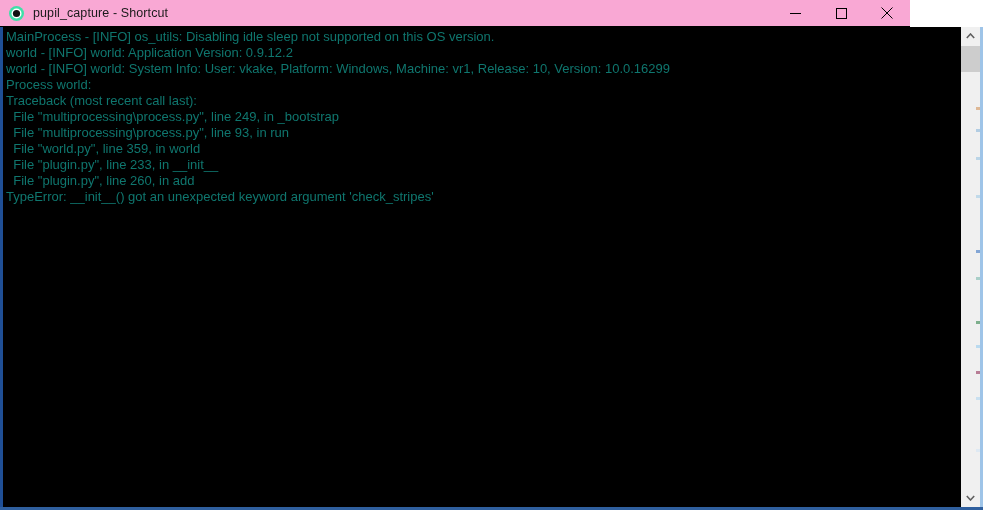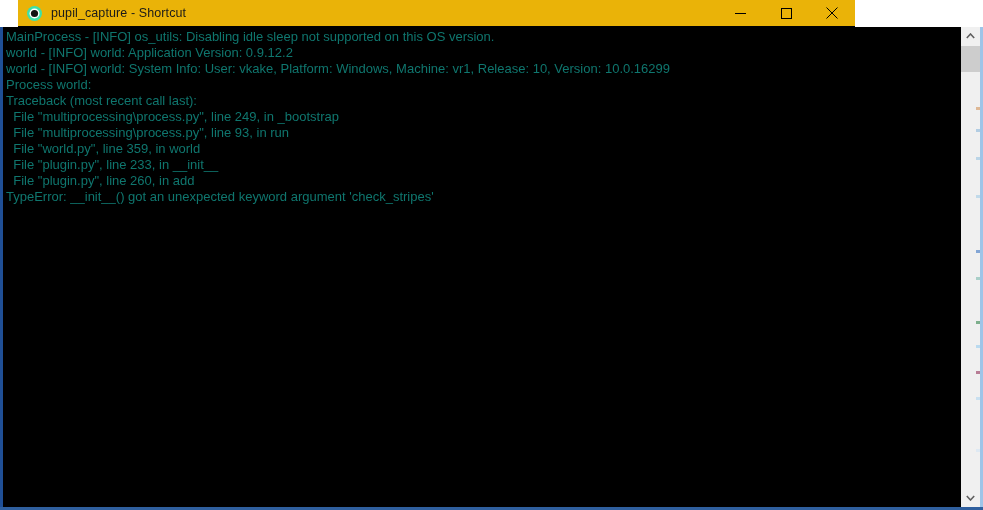--- a/index.html
+++ b/index.html
@@ -16,28 +16,27 @@
     height: 510px;
     overflow: hidden;
     background: #ffffff;
     box-sizing: border-box;
   }
 
   
   #titlebar {
     position: absolute;
     left: 0; top: 0;
-    width: 837px;
+    width: 910px;
     height: 27px;
-    background: #eab308;
+    background: #f9a8d4;
     border-bottom: 1px solid #000000;
     box-sizing: border-box;
     display: flex;
     align-items: center;
-    margin-left: 18px;
   }
   #app-icon {
     width: 17px;
     height: 17px;
     margin-left: 8px;
     margin-right: 8px;
     flex: 0 0 auto;
     display: block;
   }
   #title-text {

